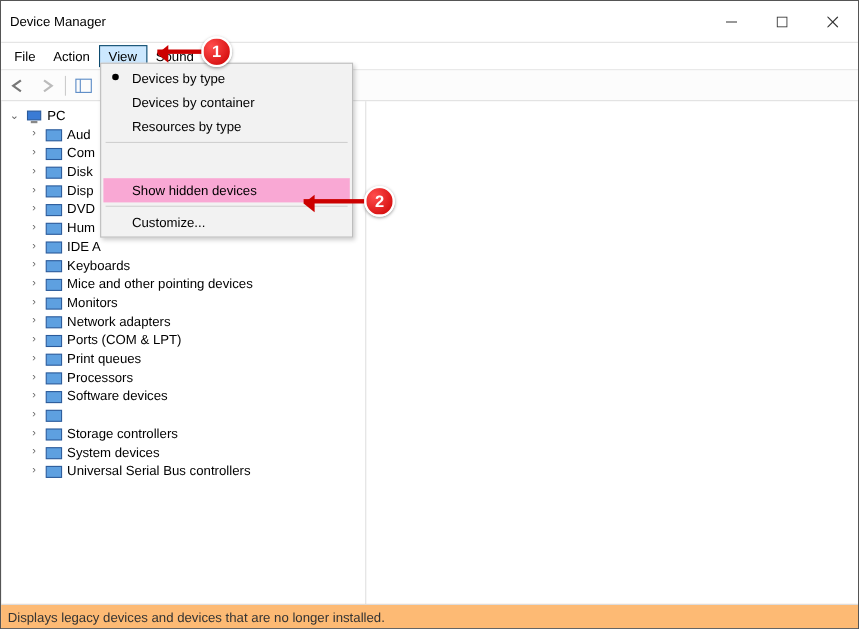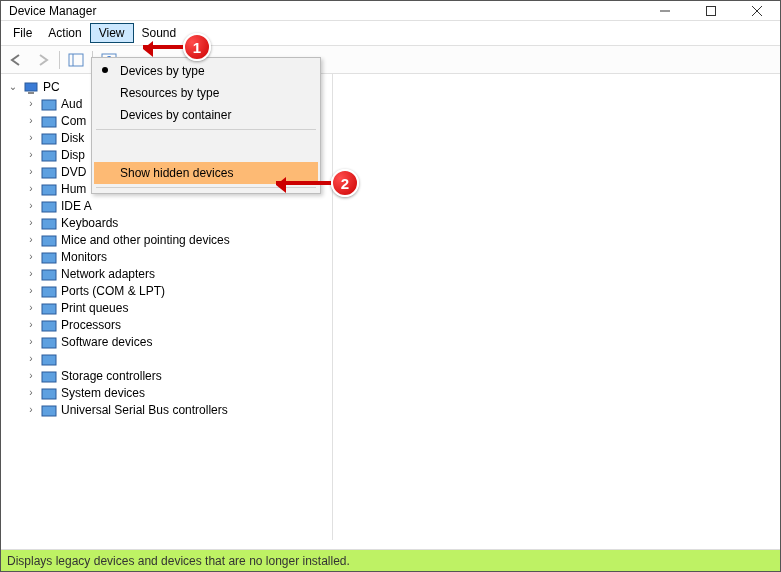--- a/index.html
+++ b/index.html
@@ -10,21 +10,21 @@
     background: #fff;
     width: 781px;
     height: 572px;
     border: 1px solid #555;
     position: relative;
     overflow: hidden;
   }
   .titlebar {
     display: flex;
     align-items: center;
-    height: 20px;
+    height: 38px;
     padding: 0 0 0 8px;
     background: #fff;
     border-bottom: 1px solid #e0e0e0;
   }
   .titlebar .title {
     flex: 1;
     font-size: 12px;
   }
   .win-controls { display: flex; }
   .win-controls div {
@@ -85,21 +85,21 @@
   .arrow {
     width: 12px; display:inline-block; color:#666; font-size:10px; text-align:center;
   }
   .statusbar {
     position: absolute; bottom: 0; left: 0; right:0;
     height: 22px;
     border-top: 1px solid #ddd;
     display:flex; align-items:center;
     padding: 0 6px;
     font-size: 12px;
-    background:#bef264;
+    background:#fdba74;
     color:#333;
   }
   
   .dropdown {
     position: absolute;
     left: 90px; top: 56px;
     width: 230px;
     background: #f2f2f2;
     border: 1px solid #bdbdbd;
     box-shadow: 2px 2px 4px rgba(0,0,0,0.2);
@@ -110,21 +110,21 @@
     display:flex; align-items:center;
     height: 22px;
     padding: 0 8px 0 26px;
     font-size: 12px;
     position: relative;
   }
   .dropdown .mrow .bullet {
     position:absolute; left:8px; top:7px; width:6px; height:6px; background:#000; border-radius:50%;
   }
   .dropdown .mrow.highlighted {
-    background: #fdba74;
+    background: #f9a8d4;
     margin-top: 32px;
   }
   .dropdown .msep {
     height:1px; background:#d0d0d0; margin:3px 2px;
   }
   
   .callout {
     position:absolute;
     z-index: 100;
     display:flex; align-items:center;
@@ -397,30 +397,33 @@
   </div>
   <div style="flex:1"></div>
 </div>
 
 <div class="dropdown" id="dropdown">
     <div class="mrow">
       <span class="bullet"></span>
       <span>Devices by type</span>
     </div>
     <div class="mrow">
+      <span>Devices by container</span>
+    </div>
+    <div class="mrow">
       <span>Resources by type</span>
-    </div>
-    <div class="mrow">
-      <span>Devices by container</span>
     </div>
     <div class="msep"></div>
     <div class="mrow highlighted">
       <span>Show hidden devices</span>
     </div>
     <div class="msep"></div>
+    <div class="mrow">
+      <span>Customize...</span>
+    </div>
   </div>
 
 <div class="statusbar">
   <span>Displays legacy devices and devices that are no longer installed.</span>
 </div>
 
 <div class="callout" style="left:142px; top:32px;">
   <div class="arrow-line" style="width:40px;"></div>
   <div class="circle">1</div>
 </div>

